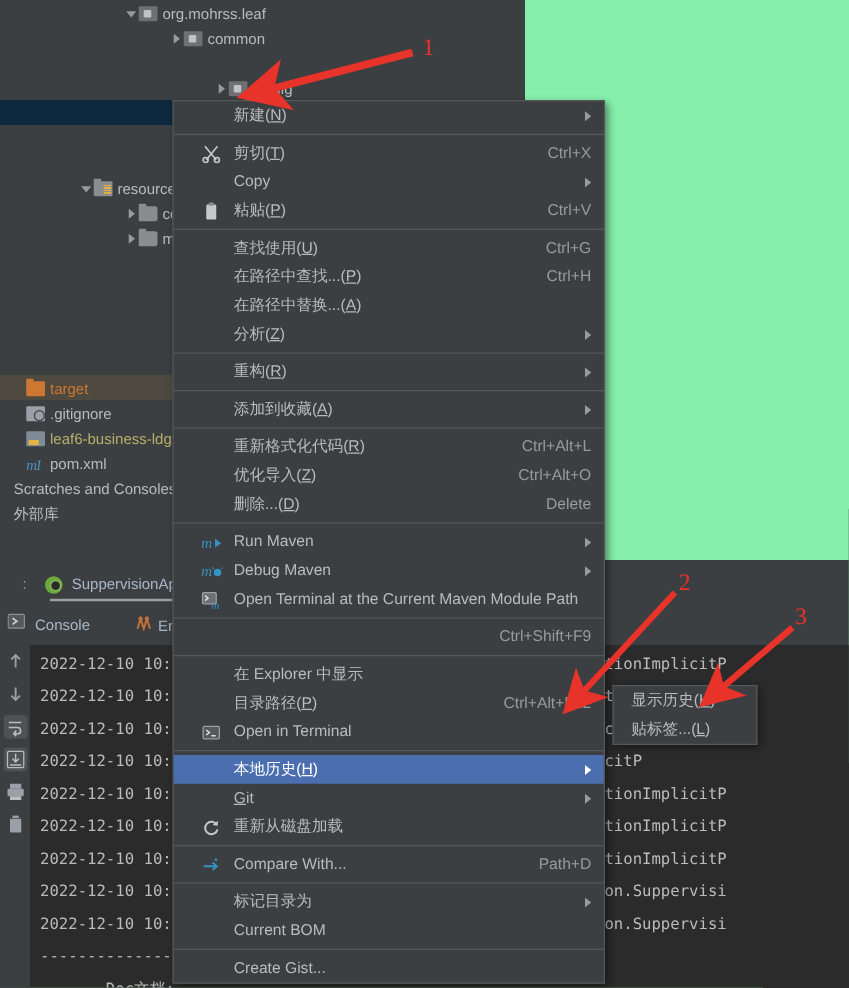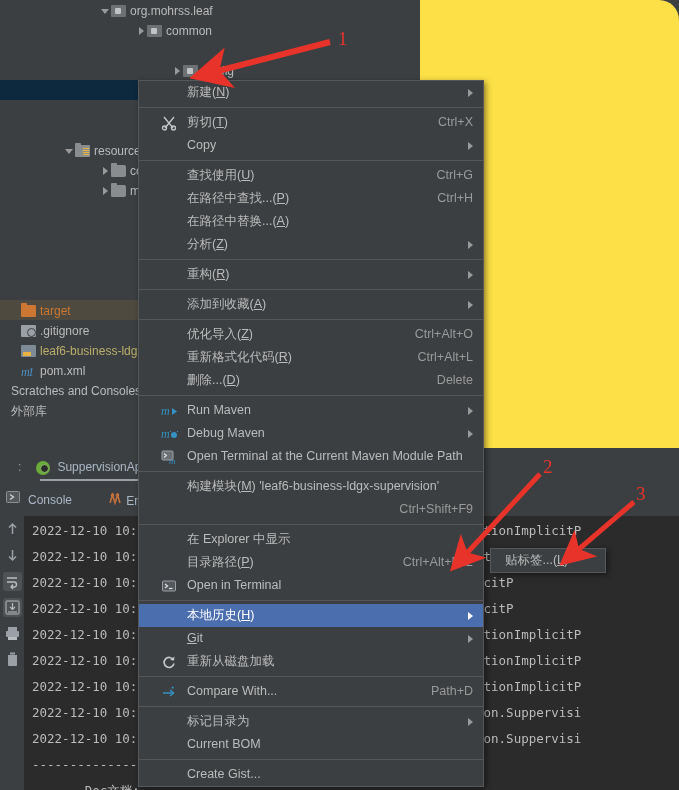--- a/index.html
+++ b/index.html
@@ -1,21 +1,21 @@
 <!DOCTYPE html>
 <html><head>
 <meta charset="utf-8">
 <style>
   html,body{margin:0;padding:0;background:#3c3f41;}
   body{
     width:679px;height:790px;position:relative;overflow:hidden;
     font-family:"Liberation Sans","DejaVu Sans",sans-serif;
     font-size:12px;color:#bbbbbb;
   }
-  #root{position:absolute;inset:0;background:#fde047;border-radius:20px;}
+  #root{position:absolute;inset:0;background:#86efac;}
 
   
   .tree{position:absolute;left:0;top:0;width:420px;height:448px;background:#3c3f41;}
   .trow{position:absolute;left:0;right:0;height:20px;line-height:20px;white-space:nowrap;}
   .trow.sel{background:#0d293e;}
   .trow.targetrow{background:#4e4a3f;}
   .arrow{display:inline-block;width:11px;height:11px;position:relative;vertical-align:middle;}
   .arrow.collapsed:before{content:"";position:absolute;left:3px;top:2px;border-left:5px solid #9a9a9a;border-top:4px solid transparent;border-bottom:4px solid transparent;}
   .arrow.expanded:before{content:"";position:absolute;left:1px;top:4px;border-top:5px solid #9a9a9a;border-left:4px solid transparent;border-right:4px solid transparent;}
   .ficon{display:inline-block;width:15px;height:12px;vertical-align:middle;position:relative;margin-right:4px;}
@@ -206,20 +206,28 @@
             <circle cx="3.5" cy="13" r="2" fill="none" stroke="#c5c9cc" stroke-width="1.3"></circle>
             <circle cx="12.5" cy="13" r="2" fill="none" stroke="#c5c9cc" stroke-width="1.3"></circle>
           </svg></span>
         <span class="mlabel">剪切(<span class="u">T</span>)</span>
         <span class="mkey">Ctrl+X</span>
       </div>
       <div class="mi">
         <span class="mlabel">Copy</span>
         <span class="sub"></span>
       </div>
+      <div class="mi">
+        <span class="micon"><svg width="16" height="16" viewBox="0 0 16 16">
+            <rect x="4" y="2.5" width="8" height="12" rx="1" fill="#c5c9cc"></rect>
+            <rect x="6" y="1" width="4" height="2.5" rx="0.6" fill="#8a8e91"></rect>
+          </svg></span>
+        <span class="mlabel">粘贴(<span class="u">P</span>)</span>
+        <span class="mkey">Ctrl+V</span>
+      </div>
       <div class="msep"></div>
       <div class="mi">
         <span class="mlabel">查找使用(<span class="u">U</span>)</span>
         <span class="mkey">Ctrl+G</span>
       </div>
       <div class="mi">
         <span class="mlabel">在路径中查找...(<span class="u">P</span>)</span>
         <span class="mkey">Ctrl+H</span>
       </div>
       <div class="mi">
@@ -234,26 +242,26 @@
         <span class="mlabel">重构(<span class="u">R</span>)</span>
         <span class="sub"></span>
       </div>
       <div class="msep"></div>
       <div class="mi">
         <span class="mlabel">添加到收藏(<span class="u">A</span>)</span>
         <span class="sub"></span>
       </div>
       <div class="msep"></div>
       <div class="mi">
+        <span class="mlabel">重新格式化代码(<span class="u">R</span>)</span>
+        <span class="mkey">Ctrl+Alt+L</span>
+      </div>
+      <div class="mi">
         <span class="mlabel">优化导入(<span class="u">Z</span>)</span>
         <span class="mkey">Ctrl+Alt+O</span>
-      </div>
-      <div class="mi">
-        <span class="mlabel">重新格式化代码(<span class="u">R</span>)</span>
-        <span class="mkey">Ctrl+Alt+L</span>
       </div>
       <div class="mi">
         <span class="mlabel">删除...(<span class="u">D</span>)</span>
         <span class="mkey">Delete</span>
       </div>
       <div class="msep"></div>
       <div class="mi">
         <span class="micon"><svg width="17" height="16" viewBox="0 0 17 16">
             <text x="0" y="12" font-size="12" font-family="Liberation Serif, serif" font-style="italic" fill="#3592c4">m</text>
             <path d="M11 5 L16 8.5 L11 12 z" fill="#3592c4"></path>
@@ -273,23 +281,20 @@
       <div class="mi">
         <span class="micon"><svg width="17" height="16" viewBox="0 0 17 16">
             <rect x="1" y="2" width="11" height="9" rx="1" fill="#6a7074" stroke="#9aa0a6"></rect>
             <path d="M3 4.5 L5.5 6.5 L3 8.5" stroke="#dfe2e4" stroke-width="1.1" fill="none"></path>
             <text x="8" y="15" font-size="9" font-family="Liberation Serif, serif" font-style="italic" fill="#3592c4">m</text>
           </svg></span>
         <span class="mlabel">Open Terminal at the Current Maven Module Path</span>
       </div>
       <div class="msep"></div>
       <div class="mi">
-        <span class="mlabel">构建模块(<span class="u">M</span>) 'leaf6-business-ldgx-supervision'</span>
-      </div>
-      <div class="mi">
         <span class="mkey">Ctrl+Shift+F9</span>
       </div>
       <div class="msep"></div>
       <div class="mi">
         <span class="mlabel">在 Explorer 中显示</span>
       </div>
       <div class="mi">
         <span class="mlabel">目录路径(<span class="u">P</span>)</span>
         <span class="mkey">Ctrl+Alt+F12</span>
       </div>
@@ -335,20 +340,23 @@
       <div class="mi">
         <span class="mlabel">Current BOM</span>
       </div>
       <div class="msep"></div>
       <div class="mi">
         <span class="mlabel">Create Gist...</span>
       </div>
     </div>
 
   <div class="ctx2" id="ctxsub">
+      <div class="mi">
+        <span class="mlabel">显示历史(<span class="u">H</span>)</span>
+      </div>
       <div class="mi">
         <span class="mlabel">贴标签...(<span class="u">L</span>)</span>
       </div>
     </div>
 
   <svg class="arrows">
     <defs>
       <marker id="ah" markerWidth="7" markerHeight="7" refX="5.5" refY="3.5" orient="auto">
         <path d="M0,0 L7,3.5 L0,7 L1.8,3.5 z" fill="#e8332a"></path>
       </marker>

